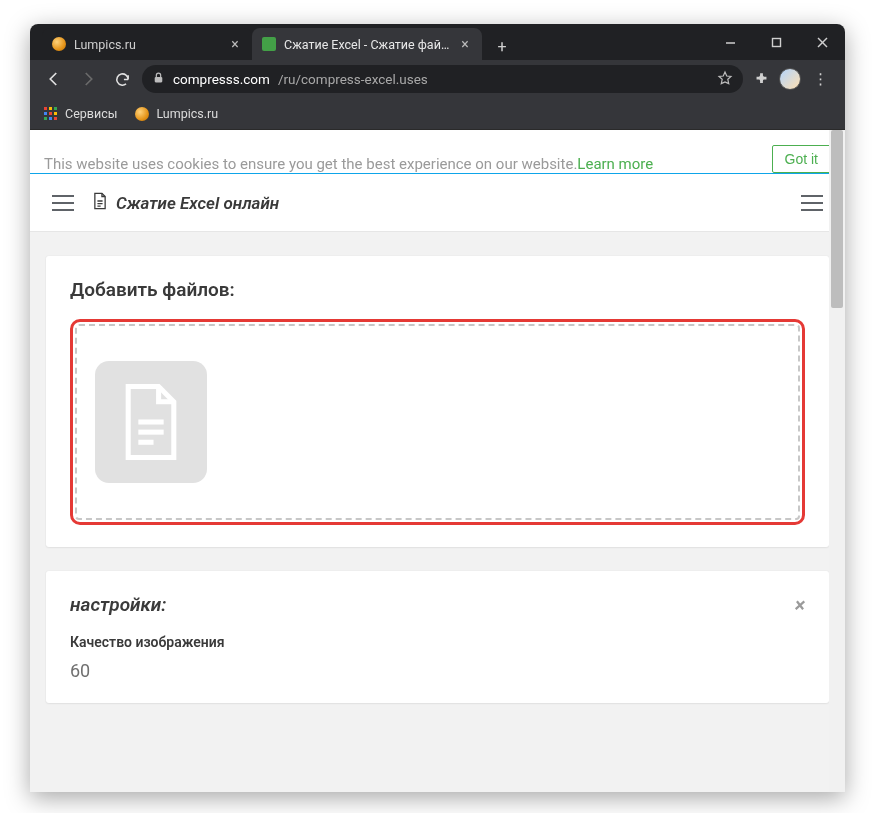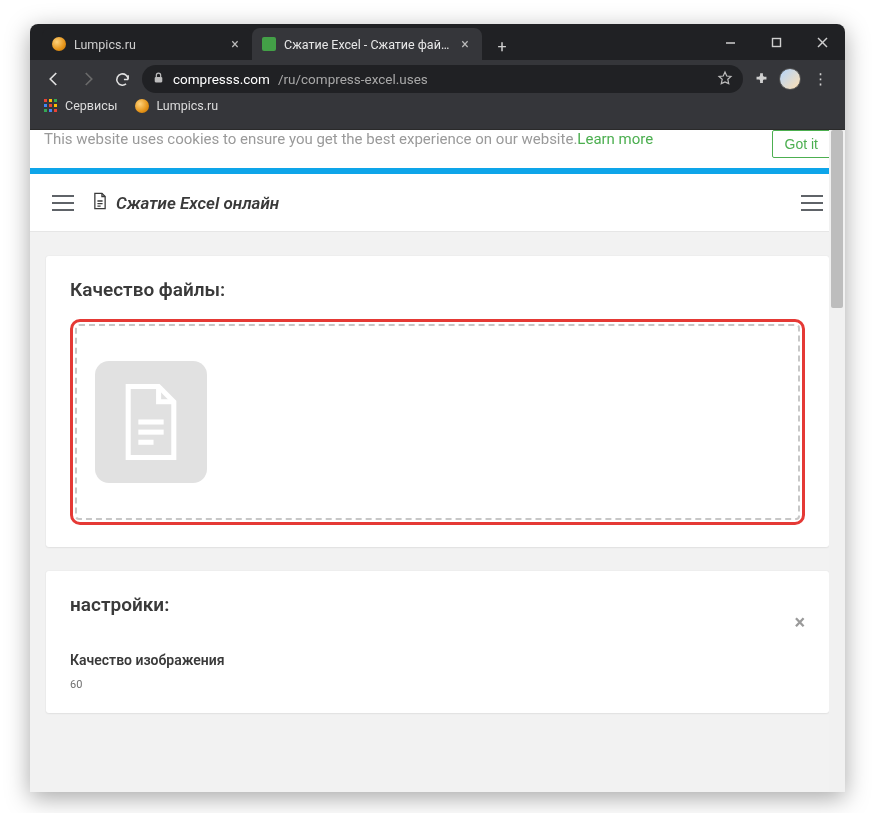--- a/index.html
+++ b/index.html
@@ -90,43 +90,43 @@
     background: linear-gradient(135deg,#b3d4fc,#ffe0b2);
     border: 1px solid #555; flex: 0 0 22px;
   }
   .kebab { color: #cfcfcf; padding: 0 6px; letter-spacing: 1px; font-size: 15px; }
   .ext { color: #cfcfcf; width: 24px; display:flex; align-items:center; justify-content:center;}
   
   .bookbar {
     height: 32px;
     background: #35363a;
     display: flex;
-    align-items: flex-start;
+    align-items: center;
     padding: 0 14px;
     gap: 18px;
     color: #dcdcdc;
     font-size: 12.5px;
     border-bottom: 1px solid #2a2a2a;
   }
   .bk { display: flex; align-items: center; gap: 7px; }
   .appsicon {
     width: 14px; height: 14px; display: grid;
     grid-template-columns: repeat(3,3px);
     grid-template-rows: repeat(3,3px);
     gap: 2px;
   }
   .appsicon span { width:3px;height:3px; }
   .a1{background:#ea4335}.a2{background:#fbbc05}.a3{background:#34a853}
   .a4{background:#4285f4}.a5{background:#ea4335}.a6{background:#fbbc05}
   .a7{background:#34a853}.a8{background:#4285f4}.a9{background:#ea4335}
   
   .viewport { flex: 1; position: relative; overflow: hidden; background: #fff; }
   .cookie {
-    height: 44px; border-bottom: 6px solid #0ea5e9;
-    display: flex; align-items: flex-start;
+    height: 44px; border-bottom: 1px solid #0ea5e9;
+    display: flex; align-items: flex-end;
     padding: 0 14px; font-size: 15px; color: #9a9a9a;
   }
   .cookie a { color: #4caf50; text-decoration: none; margin-left: 0; }
   .gotit {
     margin-left: auto;
     border: 1px solid #4caf50;
     color: #4caf50;
     background: #fff;
     padding: 5px 12px;
     font-size: 14px;
@@ -164,25 +164,25 @@
     display: flex;
     align-items: center;
     padding: 18px;
   }
   .docicon {
     width: 112px; height: 122px;
     background: #e1e1e1;
     border-radius: 14px;
     display:flex; align-items:center; justify-content:center;
   }
-  .settings-head { display:flex; align-items:flex-end; }
+  .settings-head { display:flex; align-items:flex-start;font-style:italic; }
   .closex { margin-left:auto; color:#9a9a9a; font-size:20px; font-weight:700; }
-  .field { margin-top: 18px; }
+  .field { }
   .flabel { font-size:14px; color:#3a3a3a; font-weight:600; }
-  .fval { font-size:11px; color:#707070; margin-top:10px; }
+  .fval { font-size:18px; color:#707070; margin-top:10px; }
   .vscroll {
     position:absolute; top:0; right:0; width:16px; height:100%;
     background:#f1f1f1;
   }
   .vscroll .thumb {
     position:absolute; left:2px; width:12px; border-radius:2px;
     background:#bdbdbd;
   }
 </style>
 </head>
@@ -312,21 +312,21 @@
       <div class="ham rham">
           <span></span>
           <span></span>
           <span></span>
         </div>
     </div>
 
     <div class="pagebody">
 
       <div class="card">
-        <h3>Качество файлы:</h3>
+        <h3>Добавить файлов:</h3>
         <div class="dropzone-wrap">
           <div class="dropzone">
             <div class="docicon">
               <svg width="62" height="76" viewBox="0 0 48 60">
                 <path d="M6 2h24l12 12v44H6z" fill="none" stroke="#ffffff" stroke-width="4"></path>
                 <path d="M30 2v12h12" fill="none" stroke="#ffffff" stroke-width="4"></path>
                 <line x1="14" y1="30" x2="34" y2="30" stroke="#ffffff" stroke-width="4"></line>
                 <line x1="14" y1="38" x2="34" y2="38" stroke="#ffffff" stroke-width="4"></line>
                 <line x1="14" y1="46" x2="26" y2="46" stroke="#ffffff" stroke-width="4"></line>
               </svg>

